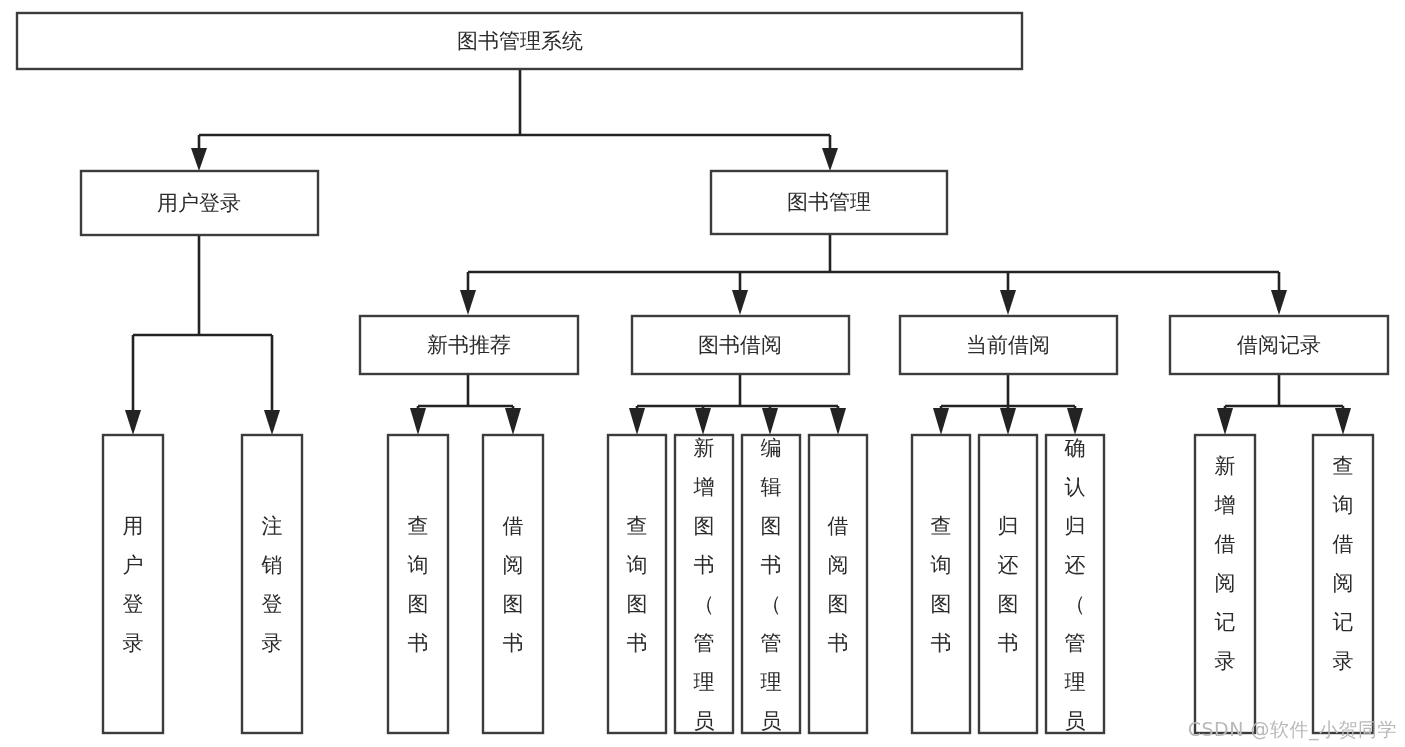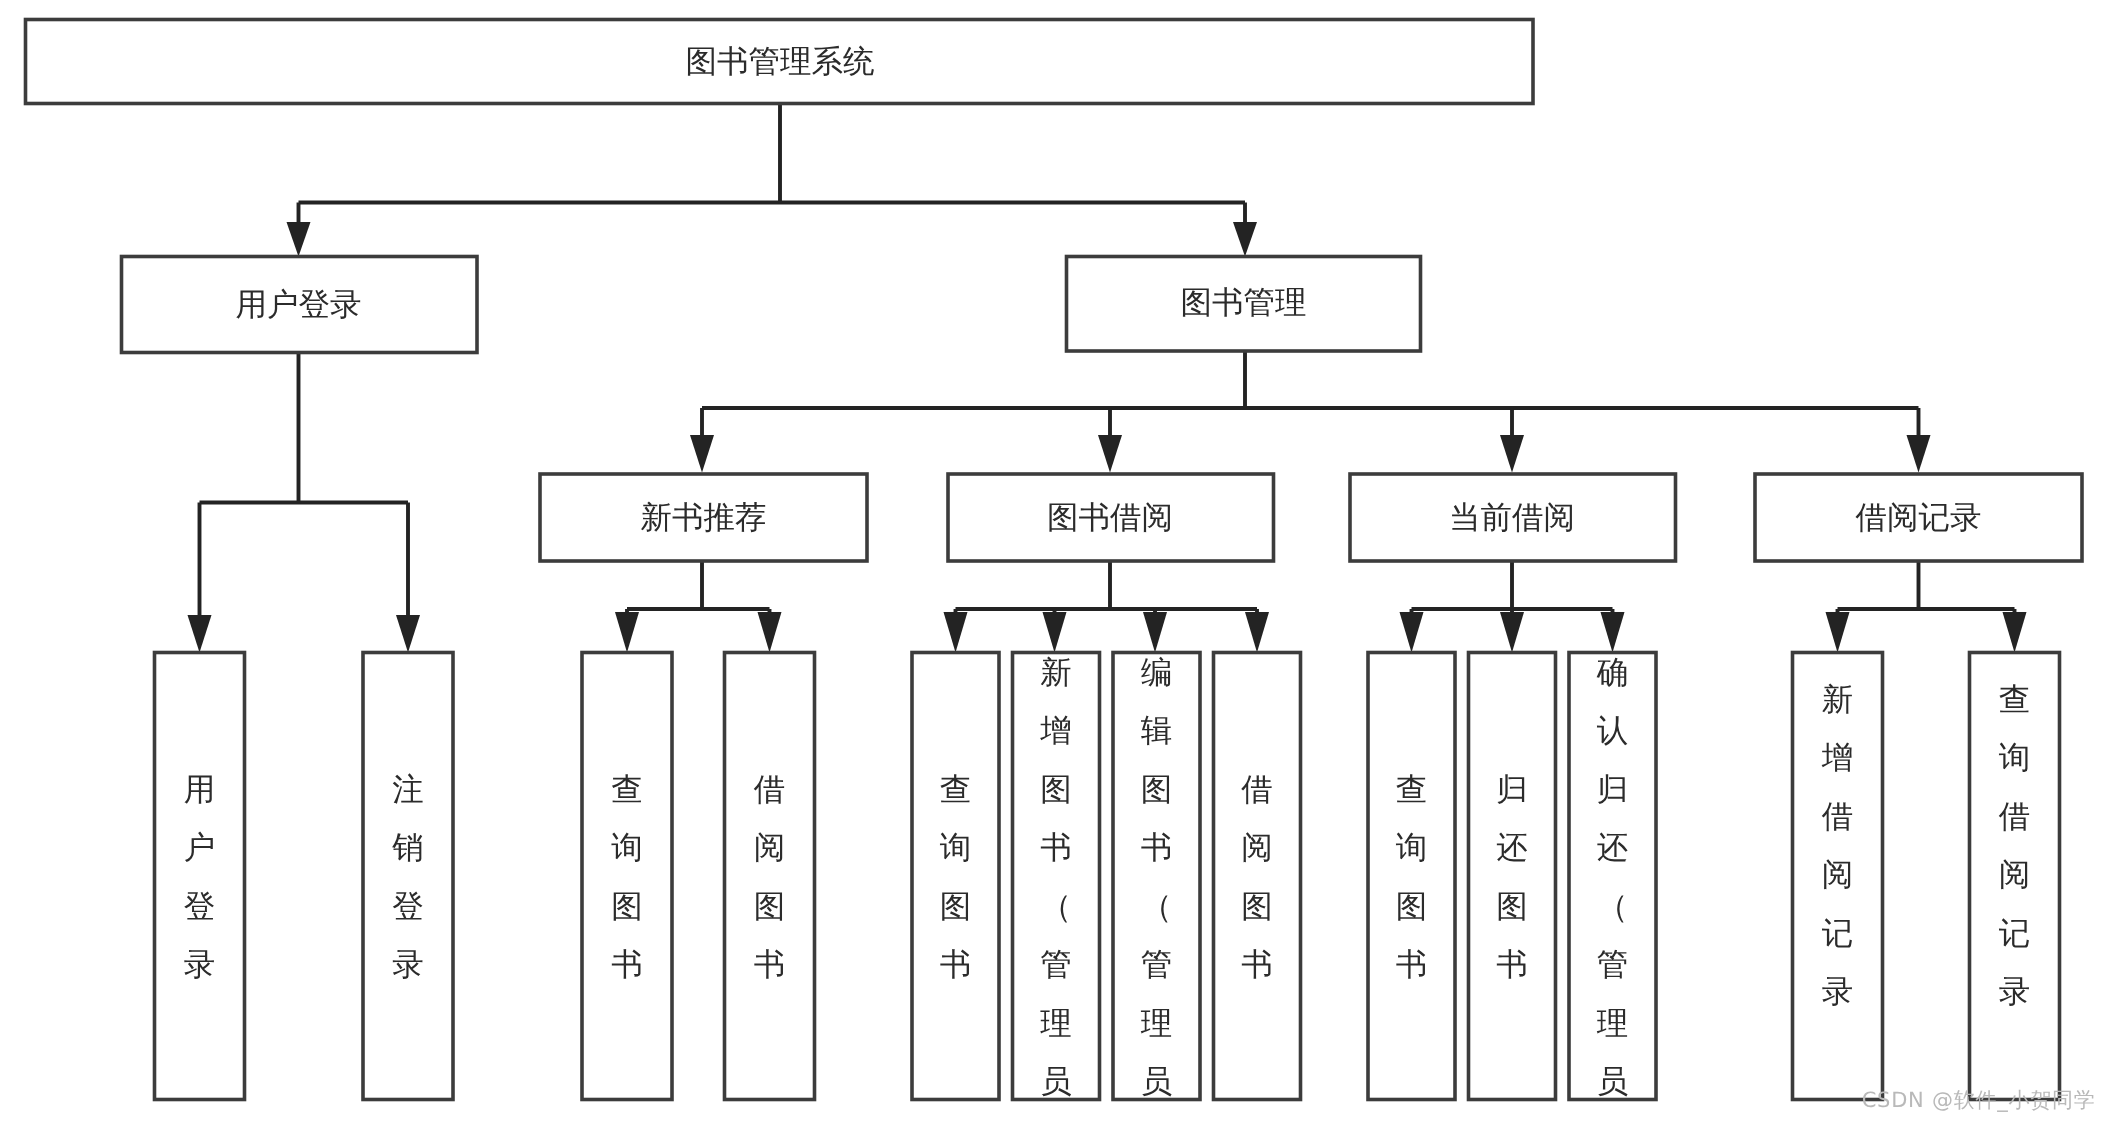--- a/index.html
+++ b/index.html
@@ -52,21 +52,21 @@
     fill: #2b2b2b;
     font-family: "DejaVu Sans", "Liberation Sans", sans-serif;
     font-size: 21px;
     text-anchor: middle;
   }
   .watermark {
     position: absolute;
     right: 8px;
     bottom: 4px;
     color: #b9b9b9;
-    font-size: 14px;
+    font-size: 19px;
     font-family: "DejaVu Sans", "Liberation Sans", sans-serif;
     letter-spacing: 0.5px;
     white-space: nowrap;
     user-select: none;
   }
 </style>
 </head>
 <body>
 
 <div id="diagram-root">

